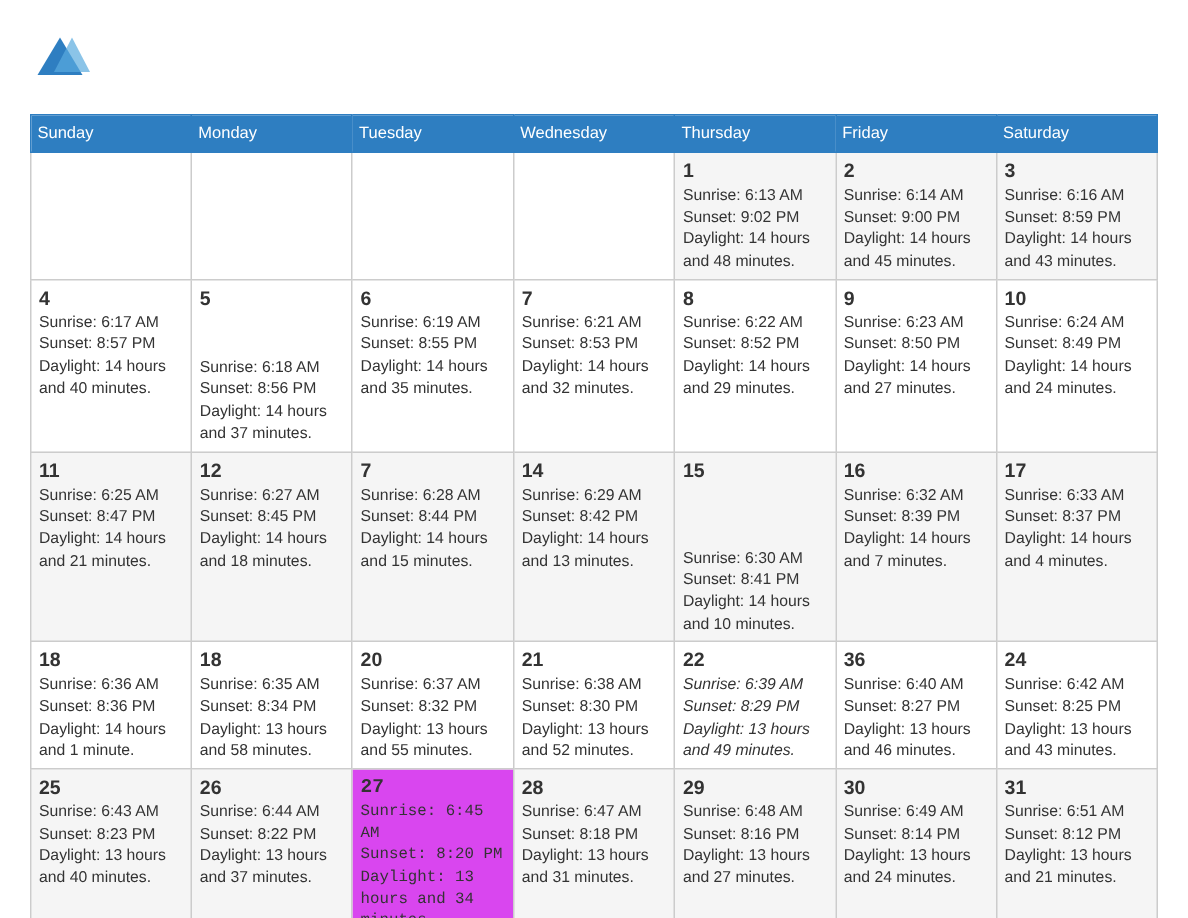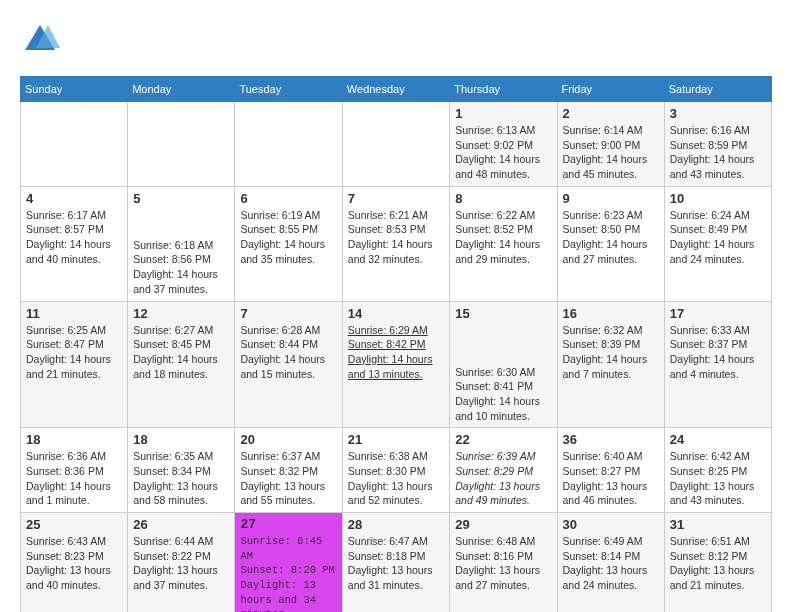--- a/index.html
+++ b/index.html
@@ -211,21 +211,21 @@
 Daylight: 14 hours and 18 minutes.</div>
         </td>
         <td style="background: rgb(245, 245, 245);">
           <span class="day-number">7</span>
           <div class="day-info" style="white-space: pre-line;">Sunrise: 6:28 AM
 Sunset: 8:44 PM
 Daylight: 14 hours and 15 minutes.</div>
         </td>
         <td style="background: rgb(245, 245, 245);">
           <span class="day-number">14</span>
-          <div class="day-info" style="white-space: pre-line; text-decoration: underline;">Sunrise: 6:29 AM
+          <div class="day-info" style="white-space: pre-line;">Sunrise: 6:29 AM
 Sunset: 8:42 PM
 Daylight: 14 hours and 13 minutes.</div>
         </td>
         <td style="background: rgb(245, 245, 245);">
           <span class="day-number">15</span>
           <div class="day-info" style="white-space: pre-line; margin-top: 44px;">Sunrise: 6:30 AM
 Sunset: 8:41 PM
 Daylight: 14 hours and 10 minutes.</div>
         </td>
         <td style="background: rgb(245, 245, 245);">

